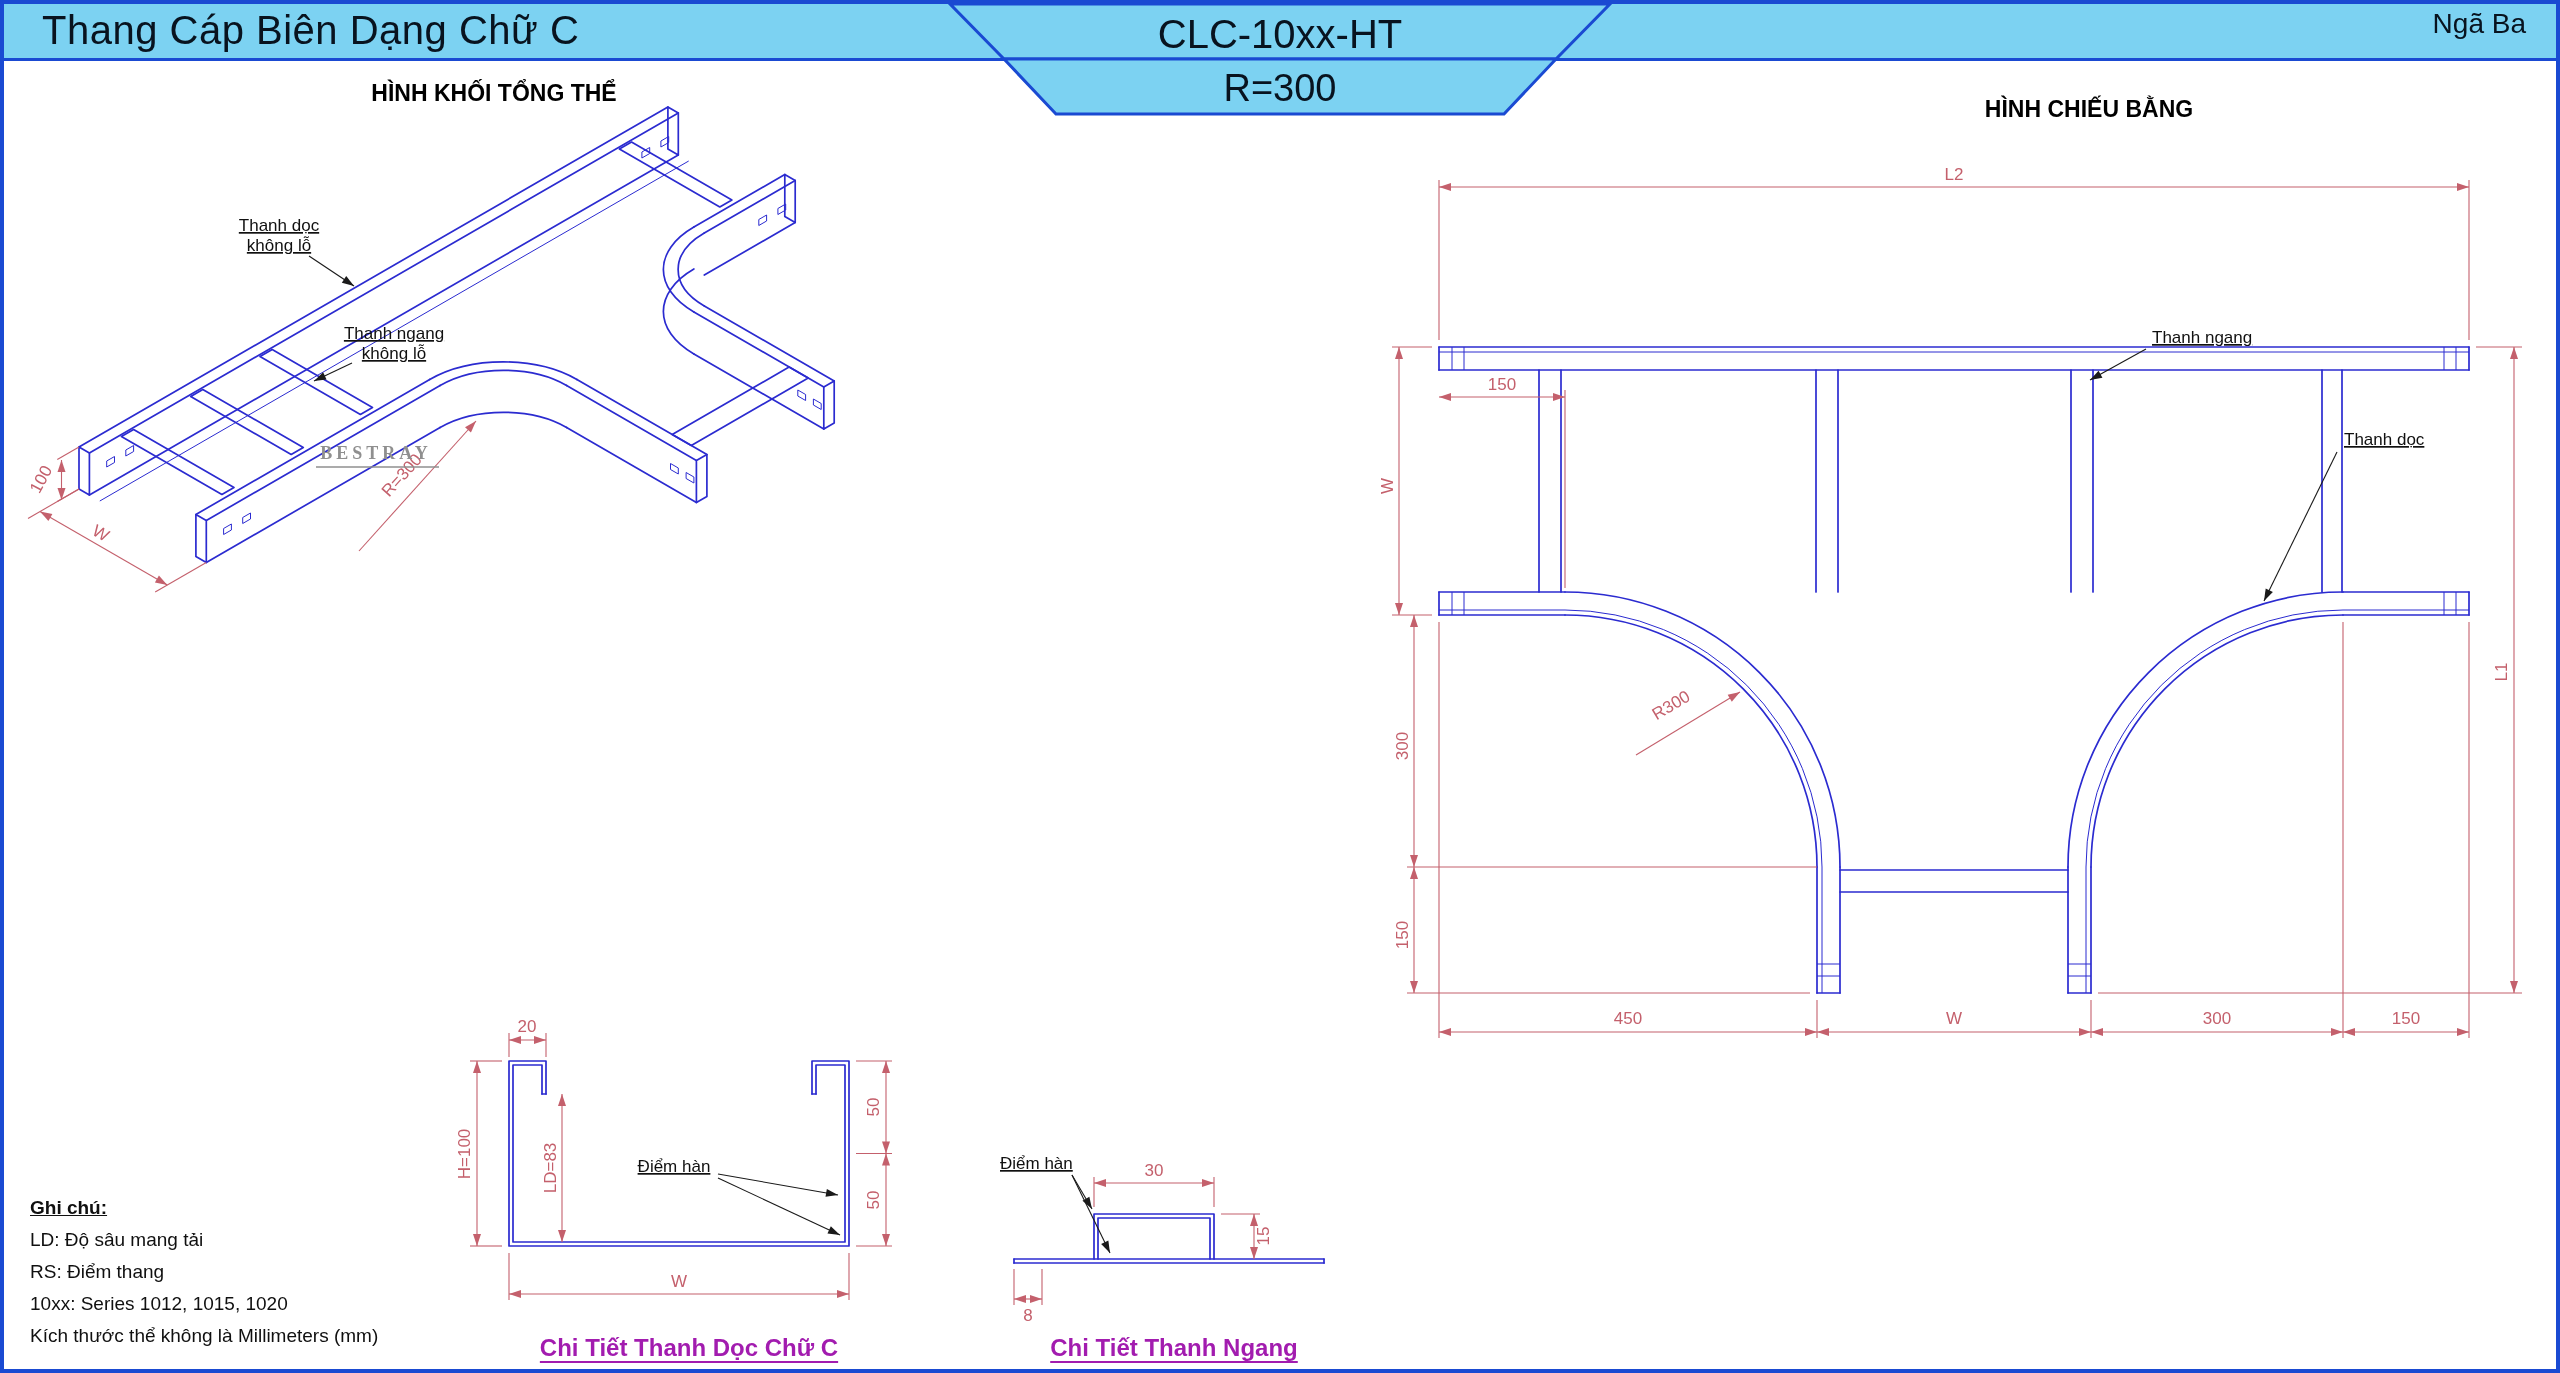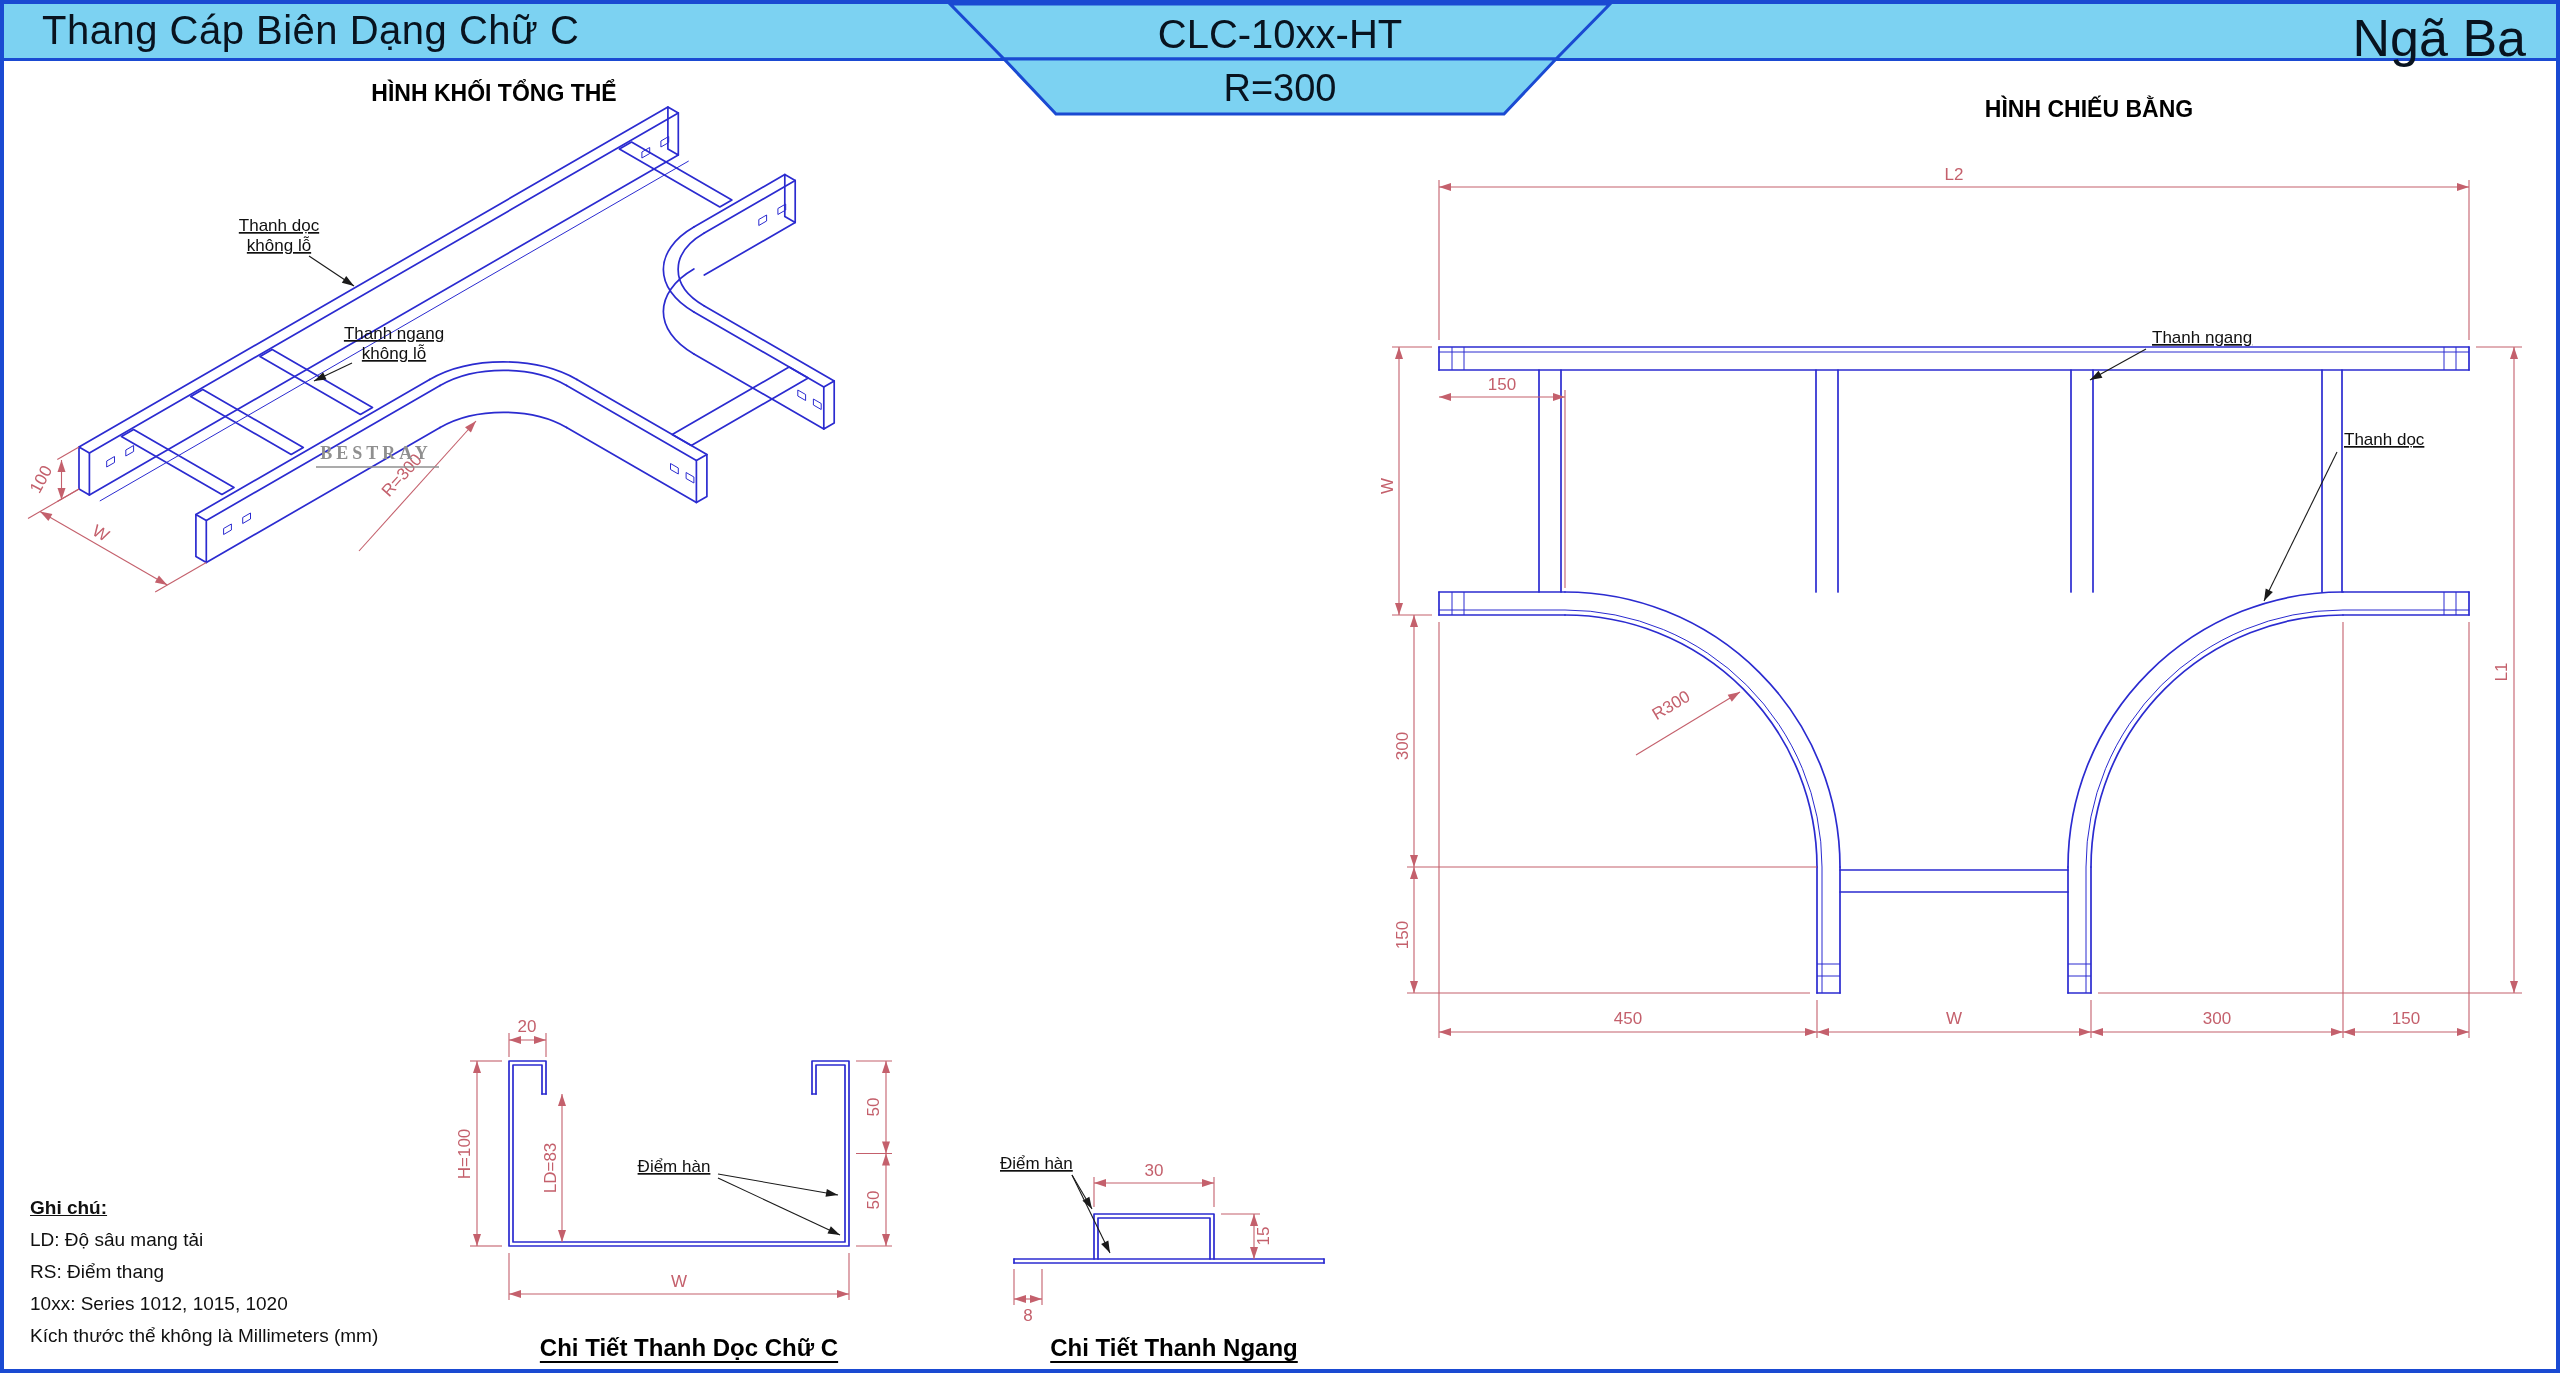--- a/index.html
+++ b/index.html
@@ -1,24 +1,24 @@
 <!DOCTYPE html>
 <html><head>
 <meta charset="utf-8">
 <style>
   html,body{margin:0;padding:0;background:#e8e8e8;}
   body{font-family:"Liberation Sans",sans-serif;}
   .page{position:relative;width:2560px;height:1373px;background:#fff;border:4px solid #1A4AD2;box-sizing:border-box;overflow:hidden;}
   .hdr{position:absolute;left:0;top:0;width:100%;height:54px;background:#7CD2F2;border-bottom:3px solid #1A4AD2;}
   .hdr-left{position:absolute;left:28px;top:4px;font-size:40px;font-weight:500;color:#08131f;letter-spacing:.5px;margin-left:10px;}
-  .hdr-right{position:absolute;right:30px;top:4px;font-size:52px;font-weight:500;color:#08131f;}
+  .hdr-right{position:absolute;right:30px;top:4px;font-size:28px;font-weight:500;color:#08131f;}
   .banner{position:absolute;left:50%;margin-left:-350px;top:0;z-index:5;}
   .banner text{font-family:"Liberation Sans",sans-serif;}
   .sec-title{position:absolute;font-size:23px;font-weight:bold;color:#000;text-underline-offset:5px;text-align:center;}
-  .det-title{position:absolute;font-size:24px;font-weight:bold;color:#000000;text-decoration:underline;text-underline-offset:5px;text-align:center;}
+  .det-title{position:absolute;font-size:24px;font-weight:bold;color:#a21caf;text-decoration:underline;text-underline-offset:5px;text-align:center;}
   .notes{position:absolute;left:26px;top:1188px;font-size:19px;color:#101010;line-height:32px;}
   .notes-title{font-weight:600;text-decoration:underline;}
   .logo{position:absolute;right:36px;bottom:22px;white-space:nowrap;}
   .logo-main{color:#F4720B;font-size:48px;font-weight:bold;letter-spacing:0;}
   .logo-dot{display:inline-block;width:7px;height:7px;border:2px solid #24406e;border-radius:50%;margin:0 1px 2px 3px;}
   .logo-suffix{color:#24406e;font-size:34px;font-weight:bold;}
   
   svg{position:absolute;}
   .bl{stroke:#2B2BD0;stroke-width:1.7;fill:none;stroke-linejoin:round;stroke-linecap:round;}
   .bl2{stroke:#2B2BD0;stroke-width:1;fill:none;stroke-linejoin:round;}

